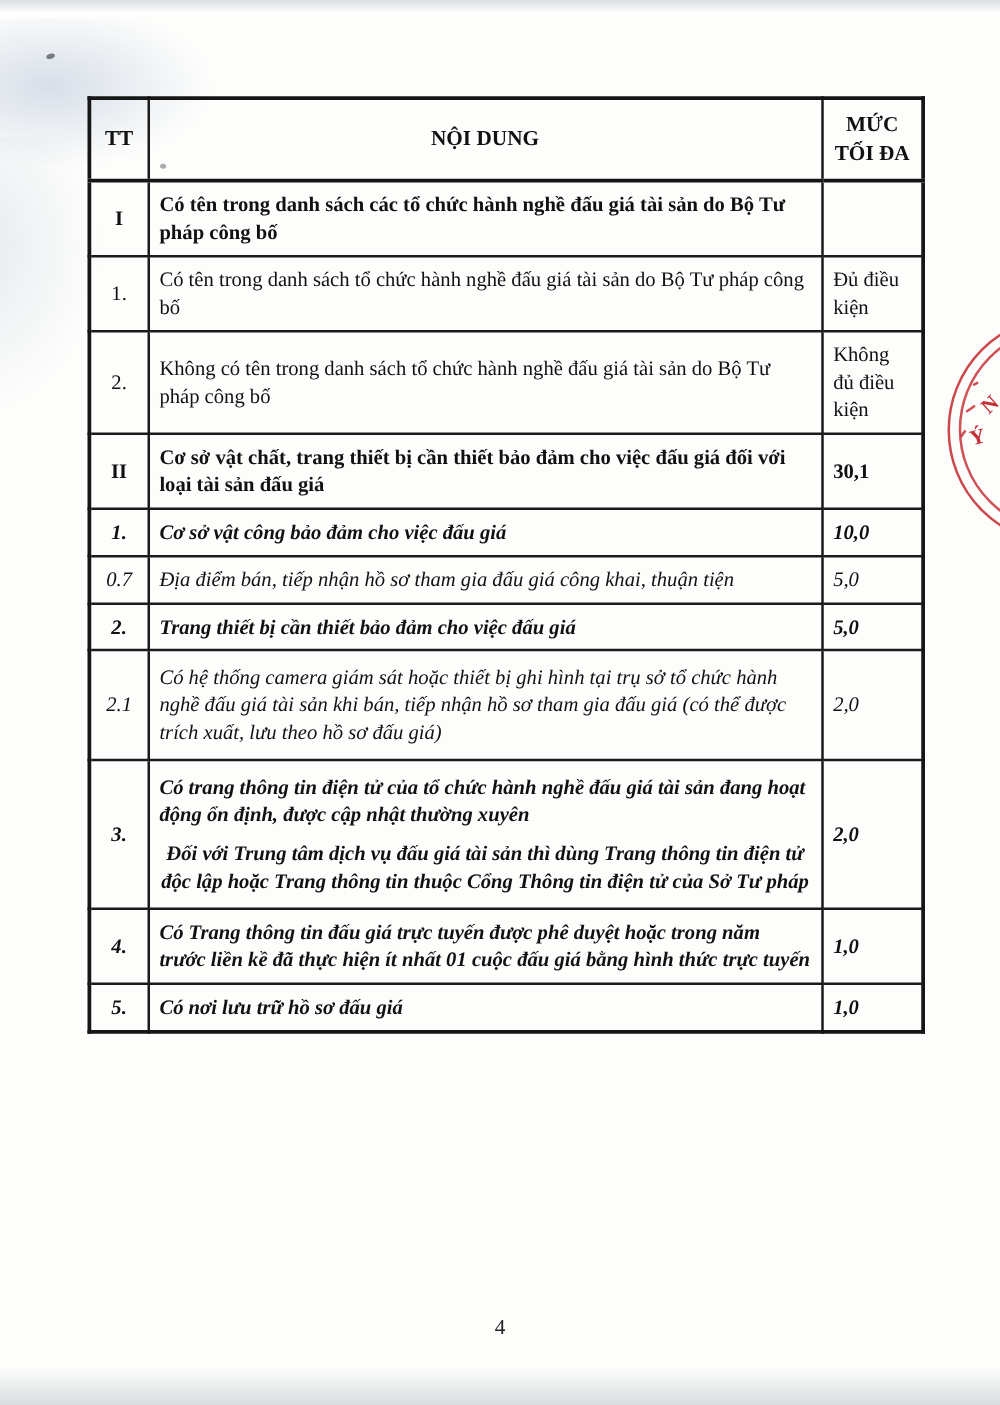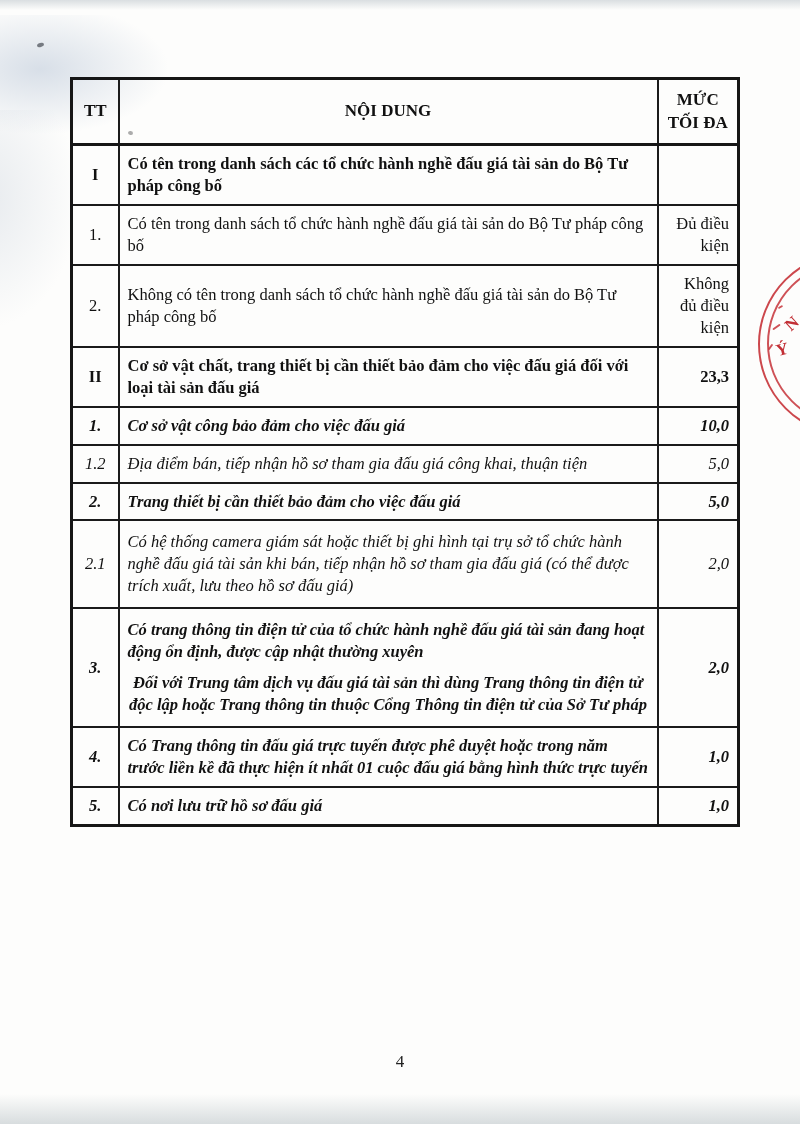--- a/index.html
+++ b/index.html
@@ -33,21 +33,21 @@
     border:2px solid #1b1b1b;padding:7px 8px;vertical-align:middle;
   }
   table.criteria{border:3px solid #161616;padding-left:32px;}
   table.criteria thead th{border-bottom:3px solid #161616;
     font-weight:bold;text-align:center;padding:9px 4px;font-size:17px;}
   col.c-tt{width:47px;}
   col.c-content{width:539px;}
   col.c-max{width:81px;}
   td.tt{text-align:center;padding:7px 2px;}
   td.content{text-align:left;}
-  td.max{text-align:right;padding:7px 3px;margin-top:48px;}
+  td.max{text-align:left;padding:7px 3px;margin-top:48px;}
   .seg{display:inline;}
   div.seg{display:block;font-style:italic;}
   div.seg + div.seg{margin-top:9px;text-align:center;}
   .s-regular{font-weight:400;font-style:normal;}
   .s-bold{font-weight:700;font-style:normal;}
   .s-italic{font-weight:400;font-style:italic;}
   .s-bolditalic{font-weight:700;font-style:italic;}
   tr.tall td{padding-top:10px;padding-bottom:10px;}
 
   .page-number{position:absolute;left:0;top:1052px;width:800px;
@@ -102,29 +102,29 @@
         <td class="max s-regular">Đủ điều kiện</td>
       </tr>
       <tr>
         <td class="tt s-regular">2.</td>
         <td class="content"><span class="seg s-regular">Không có tên trong danh sách tổ chức hành nghề đấu giá tài sản do Bộ Tư pháp công bố</span></td>
         <td class="max s-regular">Không đủ điều kiện</td>
       </tr>
       <tr>
         <td class="tt s-bold">II</td>
         <td class="content"><span class="seg s-bold">Cơ sở vật chất, trang thiết bị cần thiết bảo đảm cho việc đấu giá đối với loại tài sản đấu giá</span></td>
-        <td class="max s-bold">23,3</td>
+        <td class="max s-bold">30,1</td>
       </tr>
       <tr>
         <td class="tt s-bolditalic">1.</td>
         <td class="content"><span class="seg s-bolditalic">Cơ sở vật công bảo đảm cho việc đấu giá</span></td>
         <td class="max s-bolditalic">10,0</td>
       </tr>
       <tr>
-        <td class="tt s-italic">1.2</td>
+        <td class="tt s-italic">0.7</td>
         <td class="content"><span class="seg s-italic">Địa điểm bán, tiếp nhận hồ sơ tham gia đấu giá công khai, thuận tiện</span></td>
         <td class="max s-italic">5,0</td>
       </tr>
       <tr>
         <td class="tt s-bolditalic">2.</td>
         <td class="content"><span class="seg s-bolditalic">Trang thiết bị cần thiết bảo đảm cho việc đấu giá</span></td>
         <td class="max s-bolditalic">5,0</td>
       </tr>
       <tr class="tall">
         <td class="tt s-italic">2.1</td>

